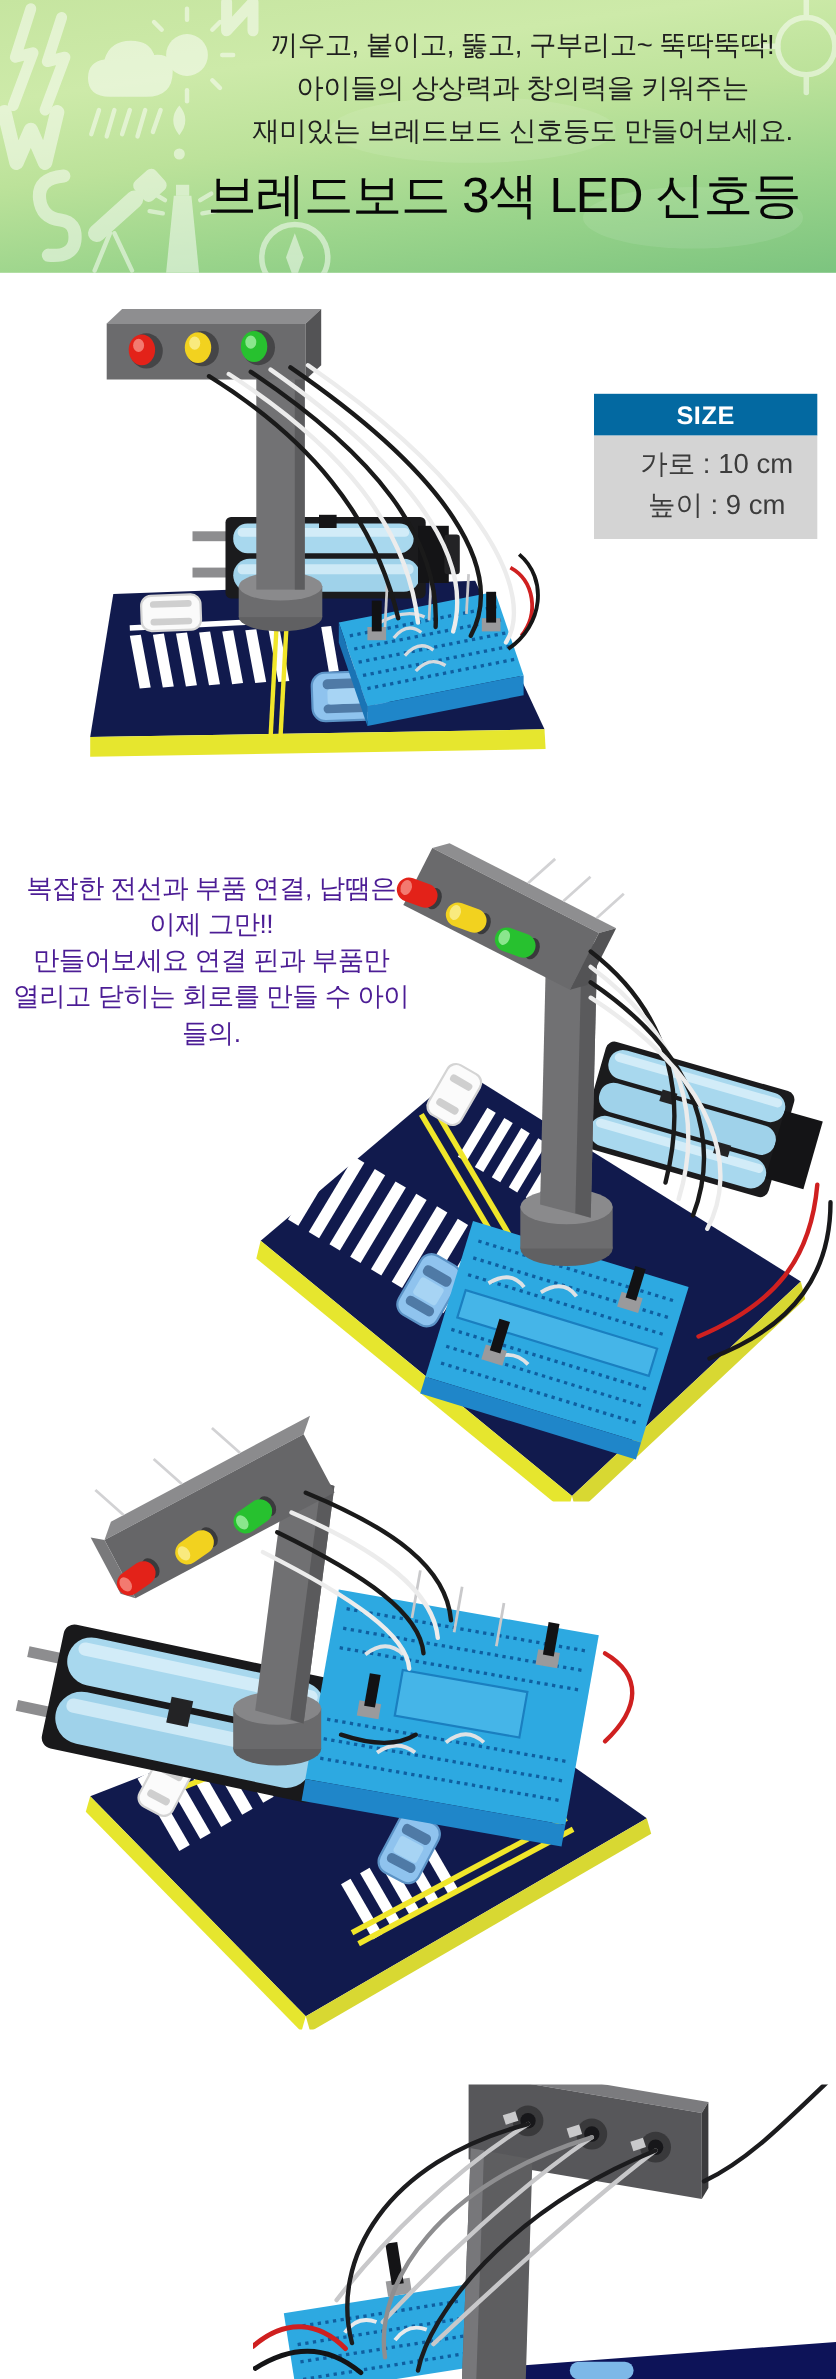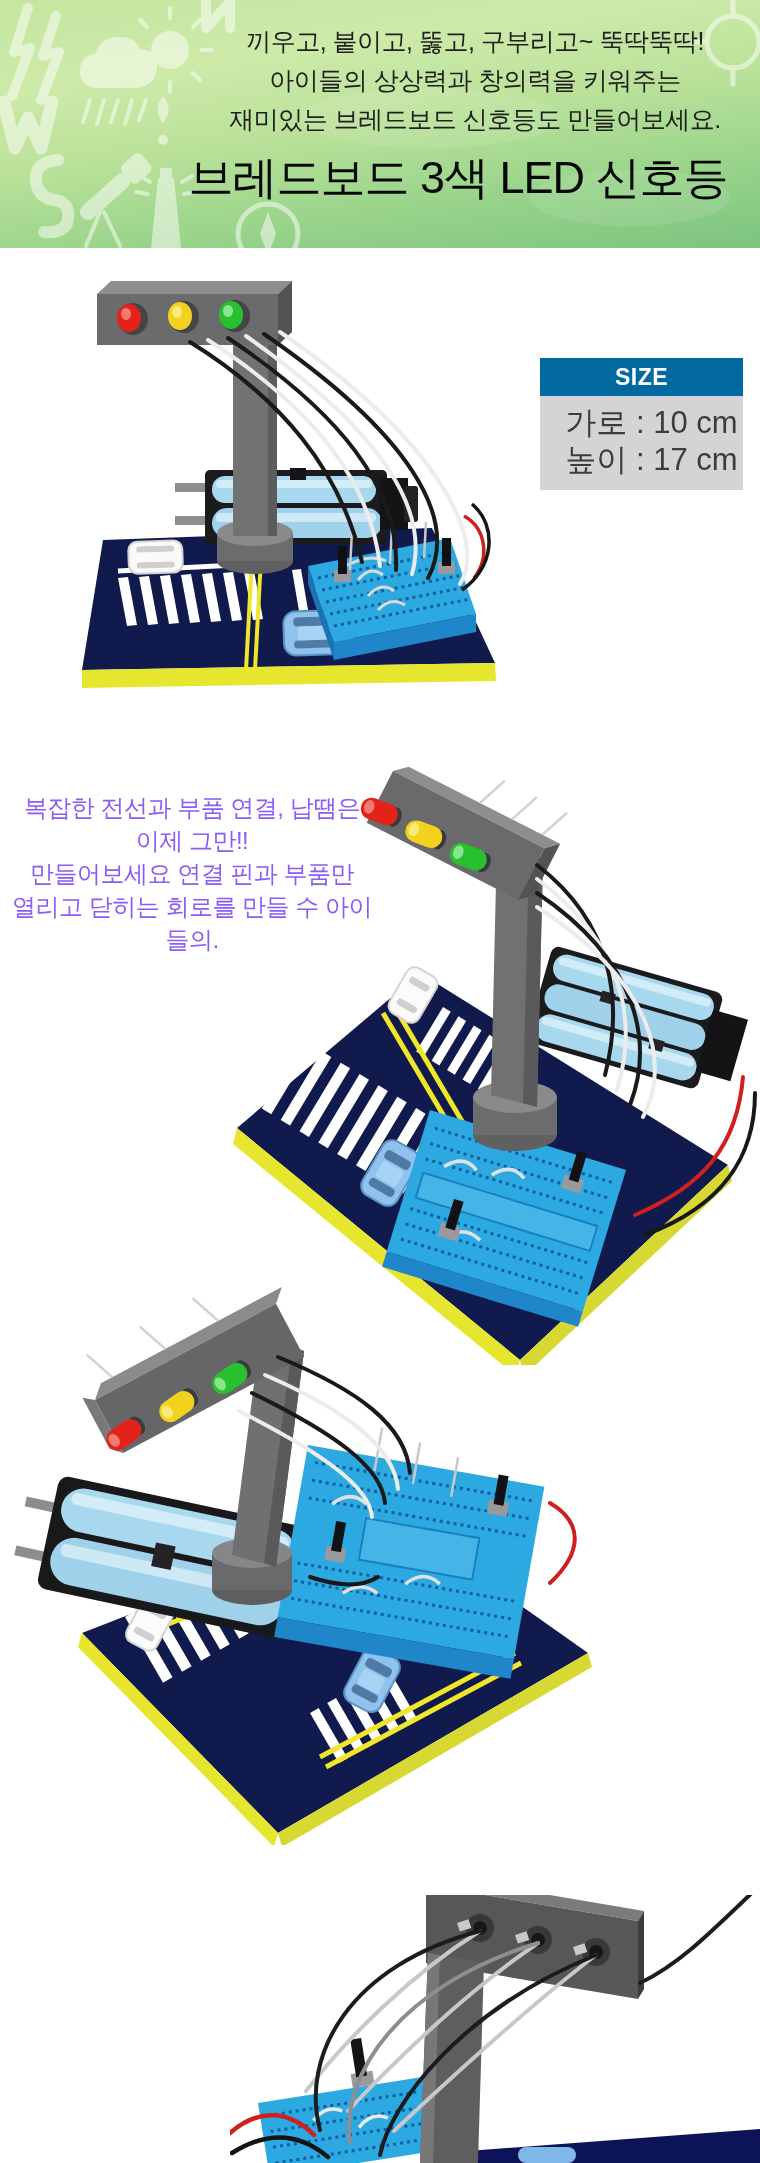--- a/index.html
+++ b/index.html
@@ -13,25 +13,25 @@
   .tagline{position:absolute;left:175px;top:22px;width:600px;text-align:center;
            color:#1f1f1f;font-size:25px;line-height:39px;font-weight:500;letter-spacing:-0.5px;}
   .page-title{position:absolute;left:156px;top:148px;width:604px;text-align:center;
               color:#070707;font-size:45px;font-weight:normal;letter-spacing:-1px;}
 
   
   .size-box{position:absolute;left:540px;top:358px;width:203px;}
   .size-box-header{height:38px;background:#0369a1;color:#ffffff;font-size:23px;font-weight:bold;
                    text-align:center;line-height:38px;letter-spacing:0.5px;}
   .size-box-body{background:#d4d4d4;padding:8px 0 12px 0;}
-  .size-row{font-size:31px;color:#3c3c3c;text-align:center;line-height:37px;white-space:pre;margin-left:20px;}
+  .size-row{font-size:25px;color:#3c3c3c;text-align:center;line-height:37px;white-space:pre;margin-left:20px;}
 
   
   .description{position:absolute;left:8px;top:791px;width:368px;text-align:center;
-               color:#8b5cf6;font-size:24px;line-height:33px;font-weight:500;letter-spacing:-0.5px;}
+               color:#4c1d95;font-size:24px;line-height:33px;font-weight:500;letter-spacing:-0.5px;}
 
   
   .photo1{position:absolute;left:40px;top:278px;}
   .photo2{position:absolute;left:185px;top:745px;}
   .photo3{position:absolute;left:10px;top:1285px;}
   .photo4{position:absolute;left:230px;top:1895px;}
 </style>
 </head>
 <body>
 
@@ -243,21 +243,21 @@
       <path d="M206,58 C330,145 392,225 372,296" stroke="#ececec" stroke-width="4"></path>
       <path d="M224,56 C368,155 420,240 388,300" stroke="#1a1a1a" stroke-width="4"></path>
       <path d="M240,54 C405,168 446,265 420,306" stroke="#ececec" stroke-width="4"></path>
     </g>
   </svg>
 
   <div class="size-box">
     <div class="size-box-header">SIZE</div>
     <div class="size-box-body">
       <div class="size-row">가로 : 10 cm</div>
-      <div class="size-row">높이 : 17 cm</div>
+      <div class="size-row">높이 : 9 cm</div>
     </div>
   </div>
 
   <div class="description">
     <div>복잡한 전선과 부품 연결, 납땜은</div>
     <div>이제 그만!!</div>
     <div>만들어보세요 연결 핀과 부품만</div>
     <div>열리고 닫히는 회로를 만들 수 아이들의.</div>
   </div>
 

